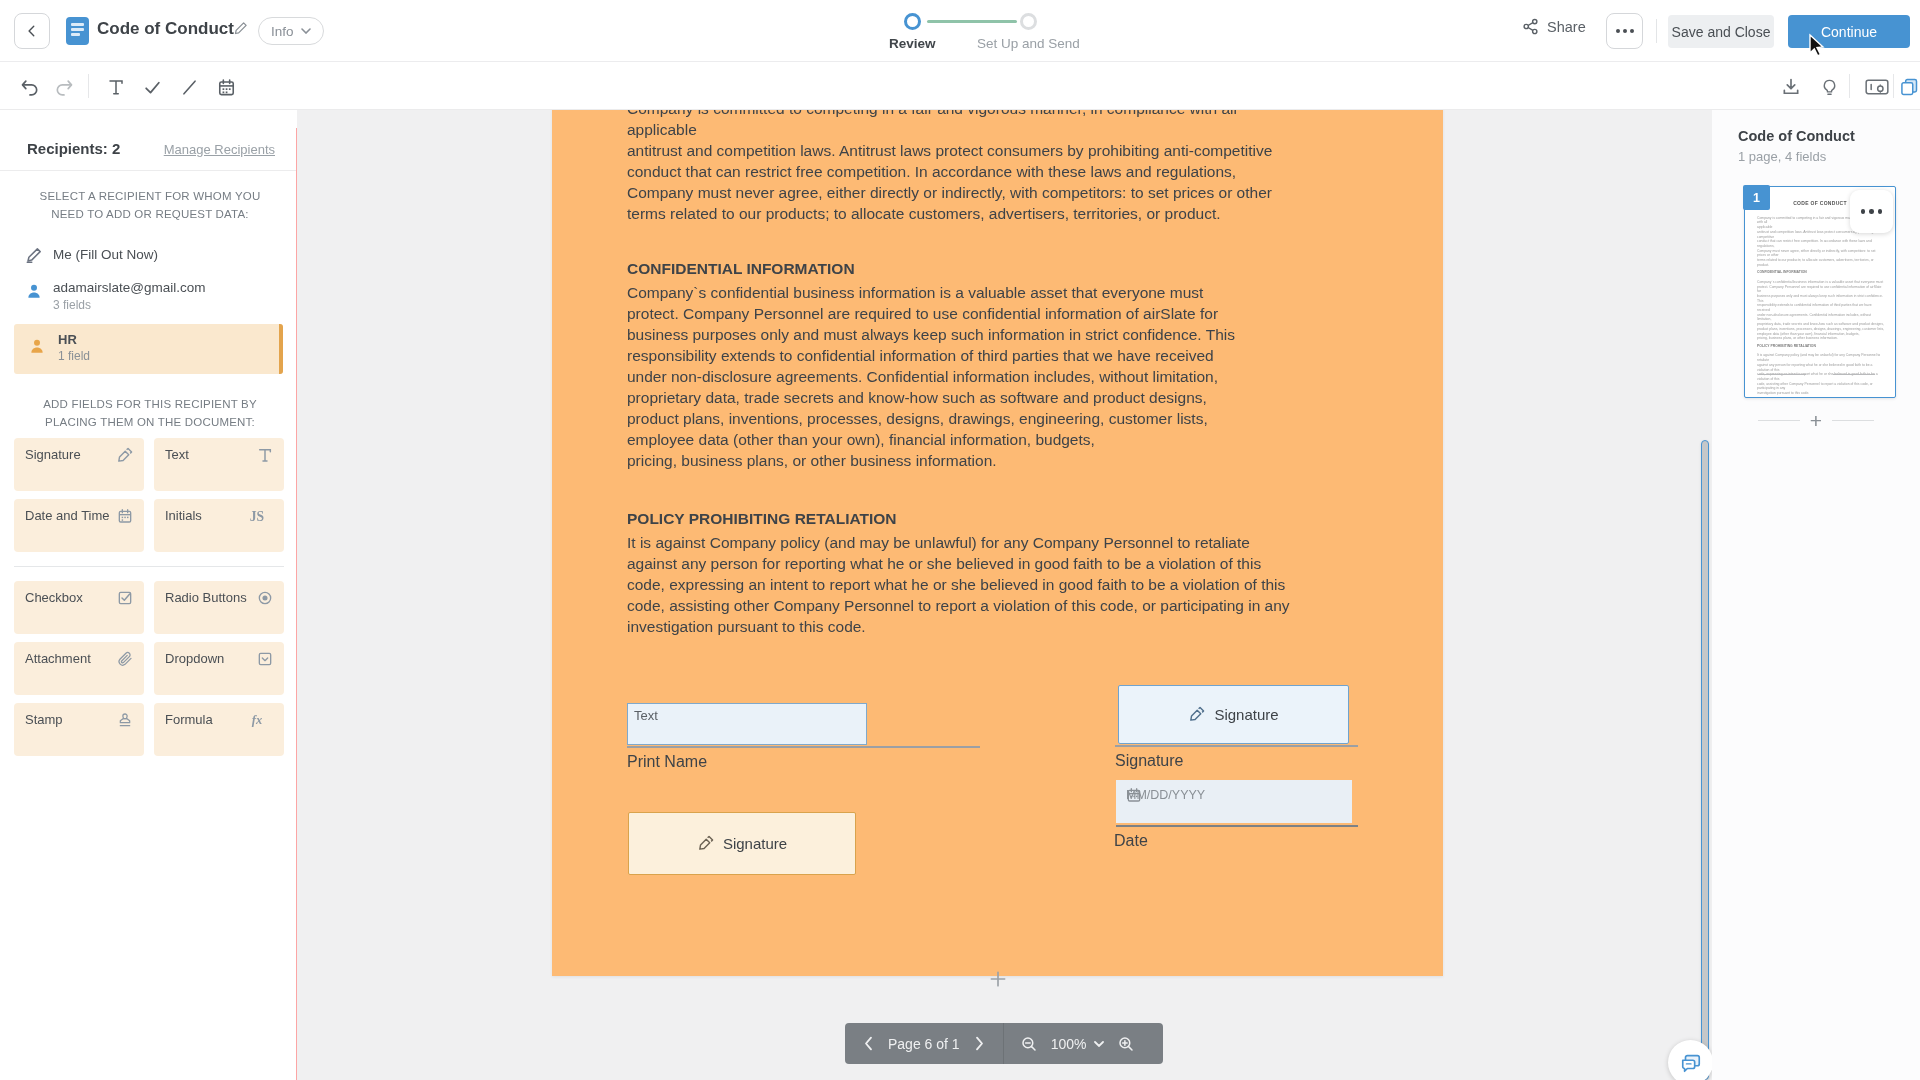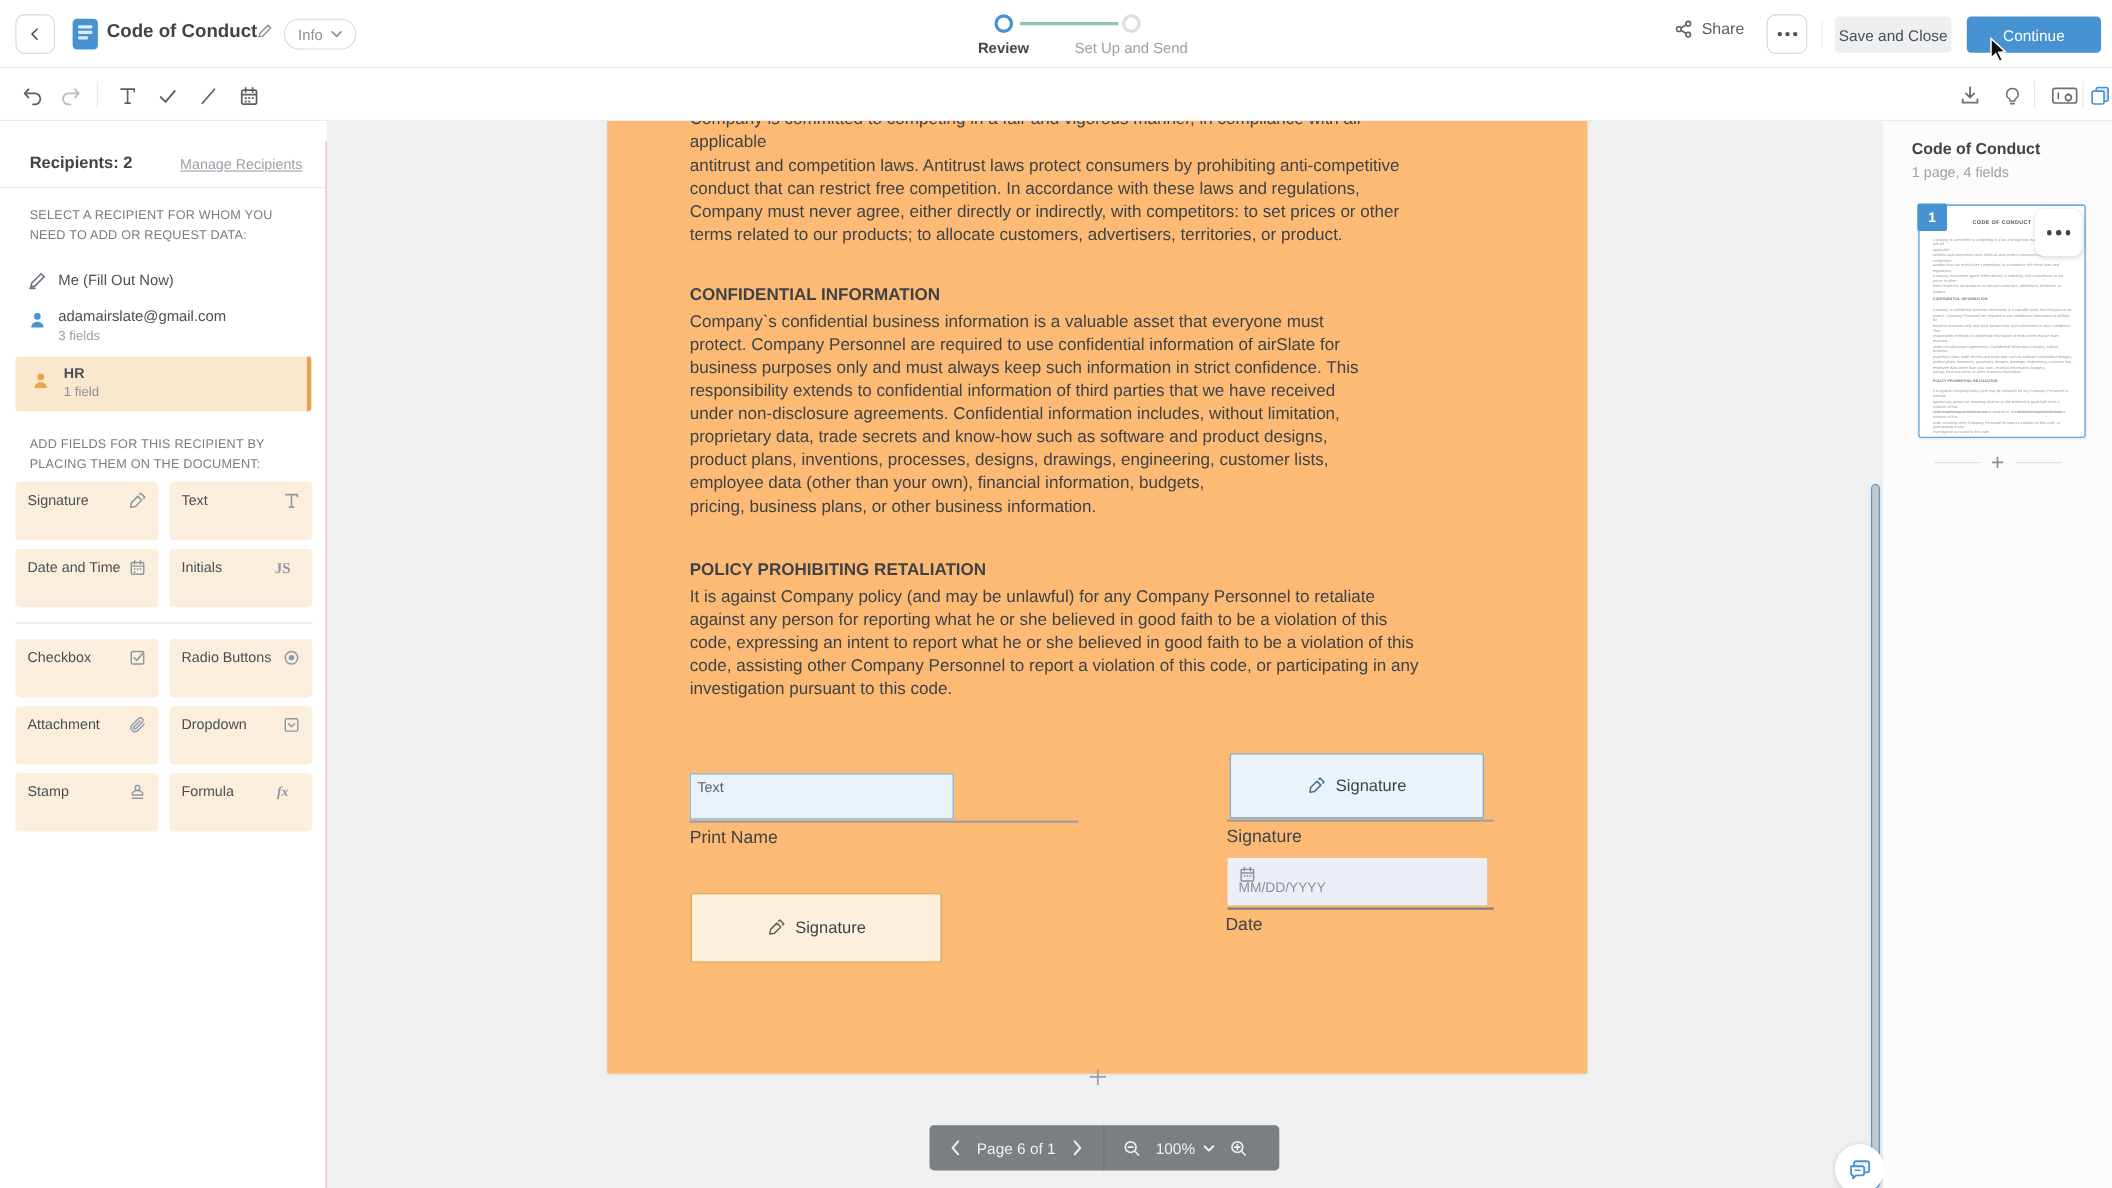--- a/index.html
+++ b/index.html
@@ -39,21 +39,21 @@
   
   .toolbar { position:absolute; left:0; top:62px; width:1920px; height:48px; background:#fff; border-bottom:1px solid #ebebec; z-index:25; }
   .tool { position:absolute; top:12px; width:26px; height:26px; display:flex; align-items:center; justify-content:center; cursor:pointer; }
   .tb-divider { position:absolute; top:12px; width:1px; height:24px; background:#e6e7e9; }
 
   
   .sidebar { position:absolute; left:0; top:128px; width:297px; height:970px; background:#fff; border-right:1px solid #fca5a5; z-index:10; }
   .sb-head { position:absolute; left:0; top:0; width:296px; height:43px; border-bottom:1px solid #ececed; }
   .sb-title { position:absolute; left:27px; top:12px; font-size:15px; font-weight:700; color:#3e4348; }
   .sb-manage { position:absolute; right:21px; top:14px; font-size:13px; color:#9aa1a7; text-decoration:underline; cursor:pointer; }
-  .sb-hint { position:absolute; left:27px; width:246px; font-size:11.5px; line-height:1.55; color:#767d84; letter-spacing:.2px; }
+  .sb-hint { position:absolute; left:27px; width:246px; font-size:11.5px; line-height:1.55; color:#767d84; letter-spacing:.2px;text-align:center; }
   .recipient { position:absolute; left:0; width:296px; cursor:pointer; }
   .recipient .ric { position:absolute; left:25px; top:2px; }
   .recipient .rname { position:absolute; left:53px; top:0; font-size:13.5px; color:#4a4f54; }
   .recipient .rmeta { position:absolute; left:53px; top:18px; font-size:12px; color:#9aa0a6; }
   .recipient-hr { position:absolute; left:14px; top:196px; width:269px; height:50px; background:#fae8ce; border-radius:3px; cursor:pointer; }
   .recipient-hr .bar { position:absolute; right:0; top:0; width:4px; height:50px; background:#e3a44d; border-radius:0 3px 3px 0; }
   .recipient-hr .ric { position:absolute; left:14px; top:13px; }
   .recipient-hr .rname { position:absolute; left:44px; top:8px; font-size:13px; font-weight:700; color:#4a4f54; }
   .recipient-hr .rmeta { position:absolute; left:44px; top:25px; font-size:12px; color:#8a9096; }
   .chips { position:absolute; left:14px; top:310px; width:270px; display:grid; grid-template-columns:1fr 1fr; gap:8px 10px; }
@@ -68,21 +68,21 @@
   .doc-h { position:absolute; left:75px; font-size:15.5px; font-weight:700; color:#3e4348; }
 
   .f-underline { position:absolute; height:2px; background:#9b9fa4; }
   .f-label { position:absolute; font-size:16px; color:#3e4348; }
   .field-text { position:absolute; left:75px; top:613px; width:240px; height:42px; background:#eaf2f9; border:1px solid #7fa9cc; }
   .field-text span { position:absolute; left:6px; top:4px; font-size:13px; color:#5a6066; }
   .field-sig { position:absolute; display:flex; align-items:center; justify-content:center; gap:9px; font-size:15px; color:#3e4348; border-radius:2px; cursor:pointer; }
   .field-sig.blue { left:566px; top:595px; width:231px; height:59px; background:#ebf3fa; border:1px solid #6fa3cf; }
   .field-sig.orange { left:76px; top:722px; width:228px; height:63px; background:#fcf0dc; border:1px solid #d9a34c; }
   .field-date { position:absolute; left:564px; top:690px; width:236px; height:43px; background:#e9eff5; }
-  .field-date span { position:absolute; left:10px; top:20px; font-size:12.5px; color:#8a9096; }
+  .field-date span { position:absolute; left:10px; top:8px; font-size:12.5px; color:#8a9096; }
   .field-date .cal { position:absolute; right:9px; top:7px; }
 
   .add-row-btn { position:absolute; left:688px; top:856px; width:26px; height:26px; display:flex; align-items:center; justify-content:center; color:#9ba1a7; font-size:24px; cursor:pointer; }
 
   .pagebar { position:absolute; left:548px; top:913px; width:318px; height:41px; background:#7a7f84; border-radius:4px; display:flex; align-items:center; color:#eff0f1; z-index:5; }
   .pagebar .sect1 { display:flex; align-items:center; gap:14px; padding:0 18px; }
   .pagebar .pdiv { width:1px; height:41px; background:#6d7276; }
   .pagebar .sect2 { display:flex; align-items:center; gap:13px; padding:0 16px; }
   .pagebar .ptext { font-size:14px; }
   .pbtn { display:flex; align-items:center; cursor:pointer; }

